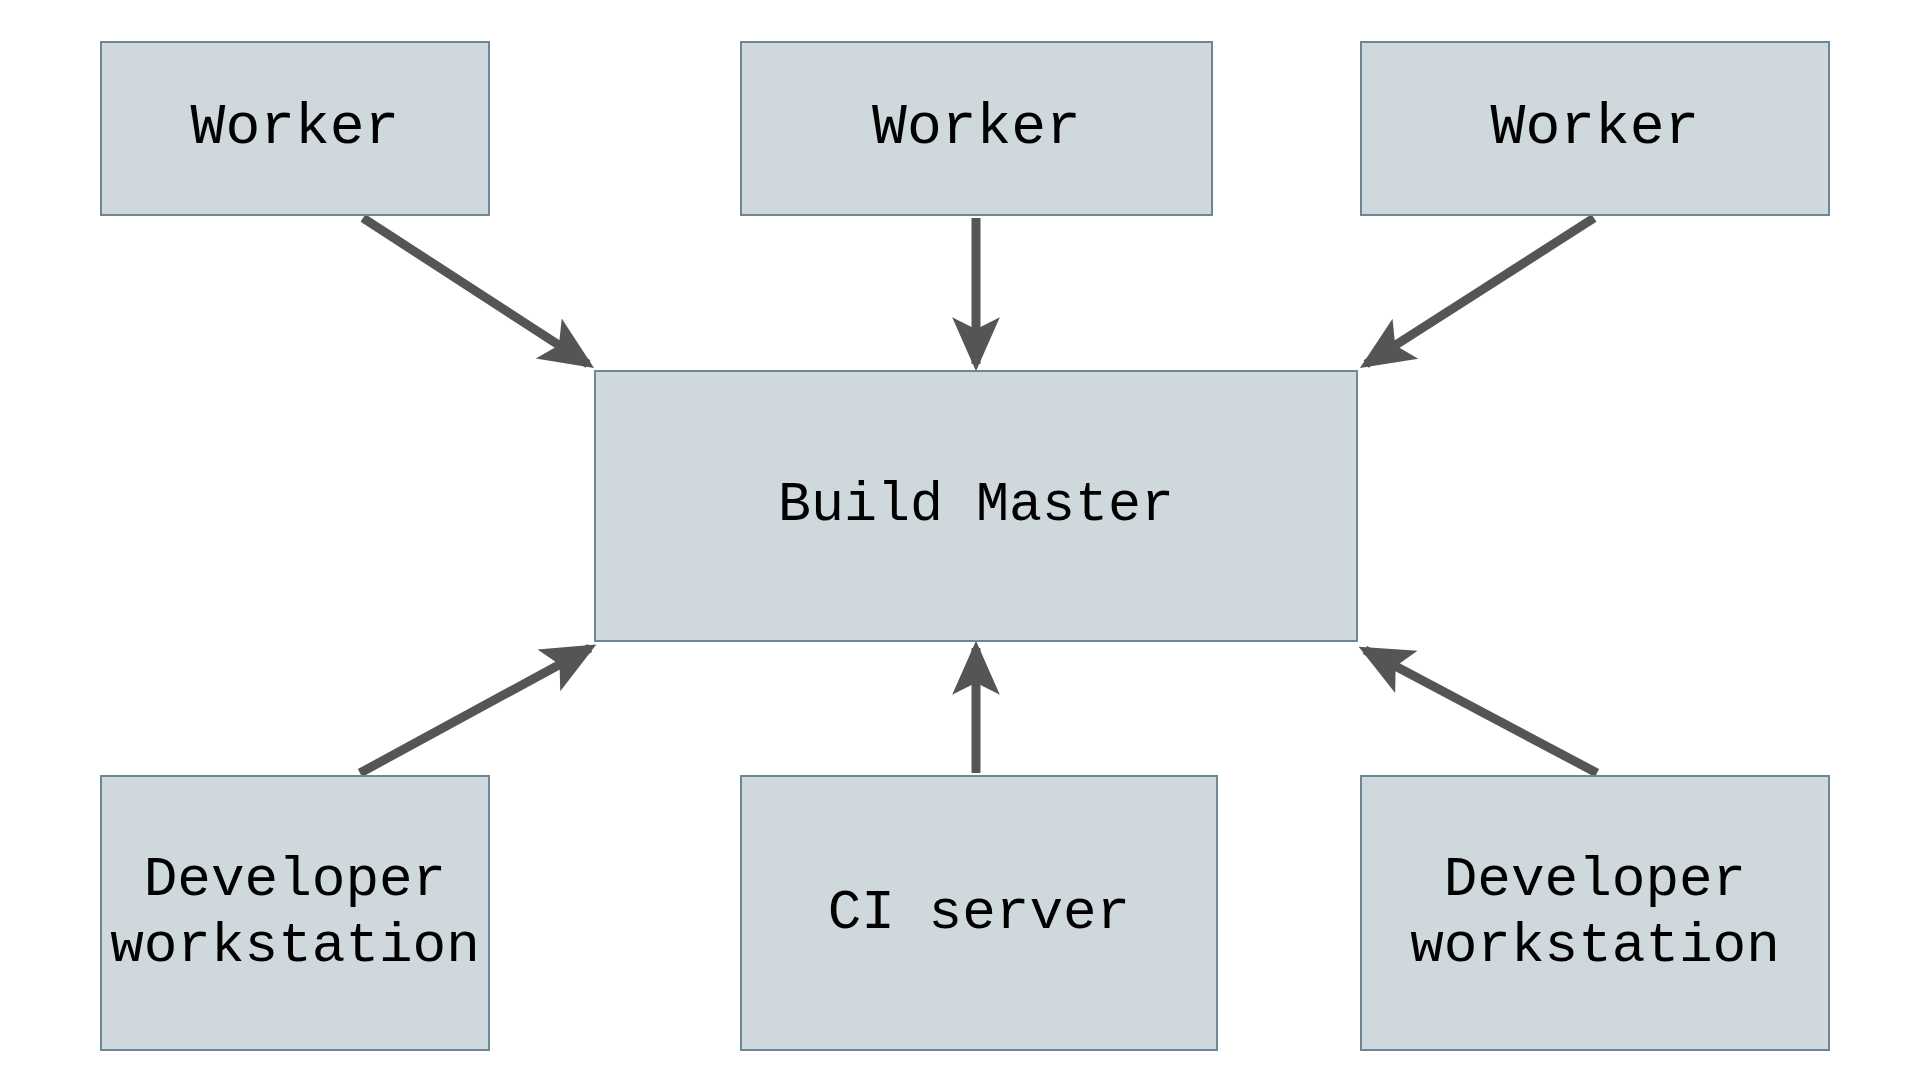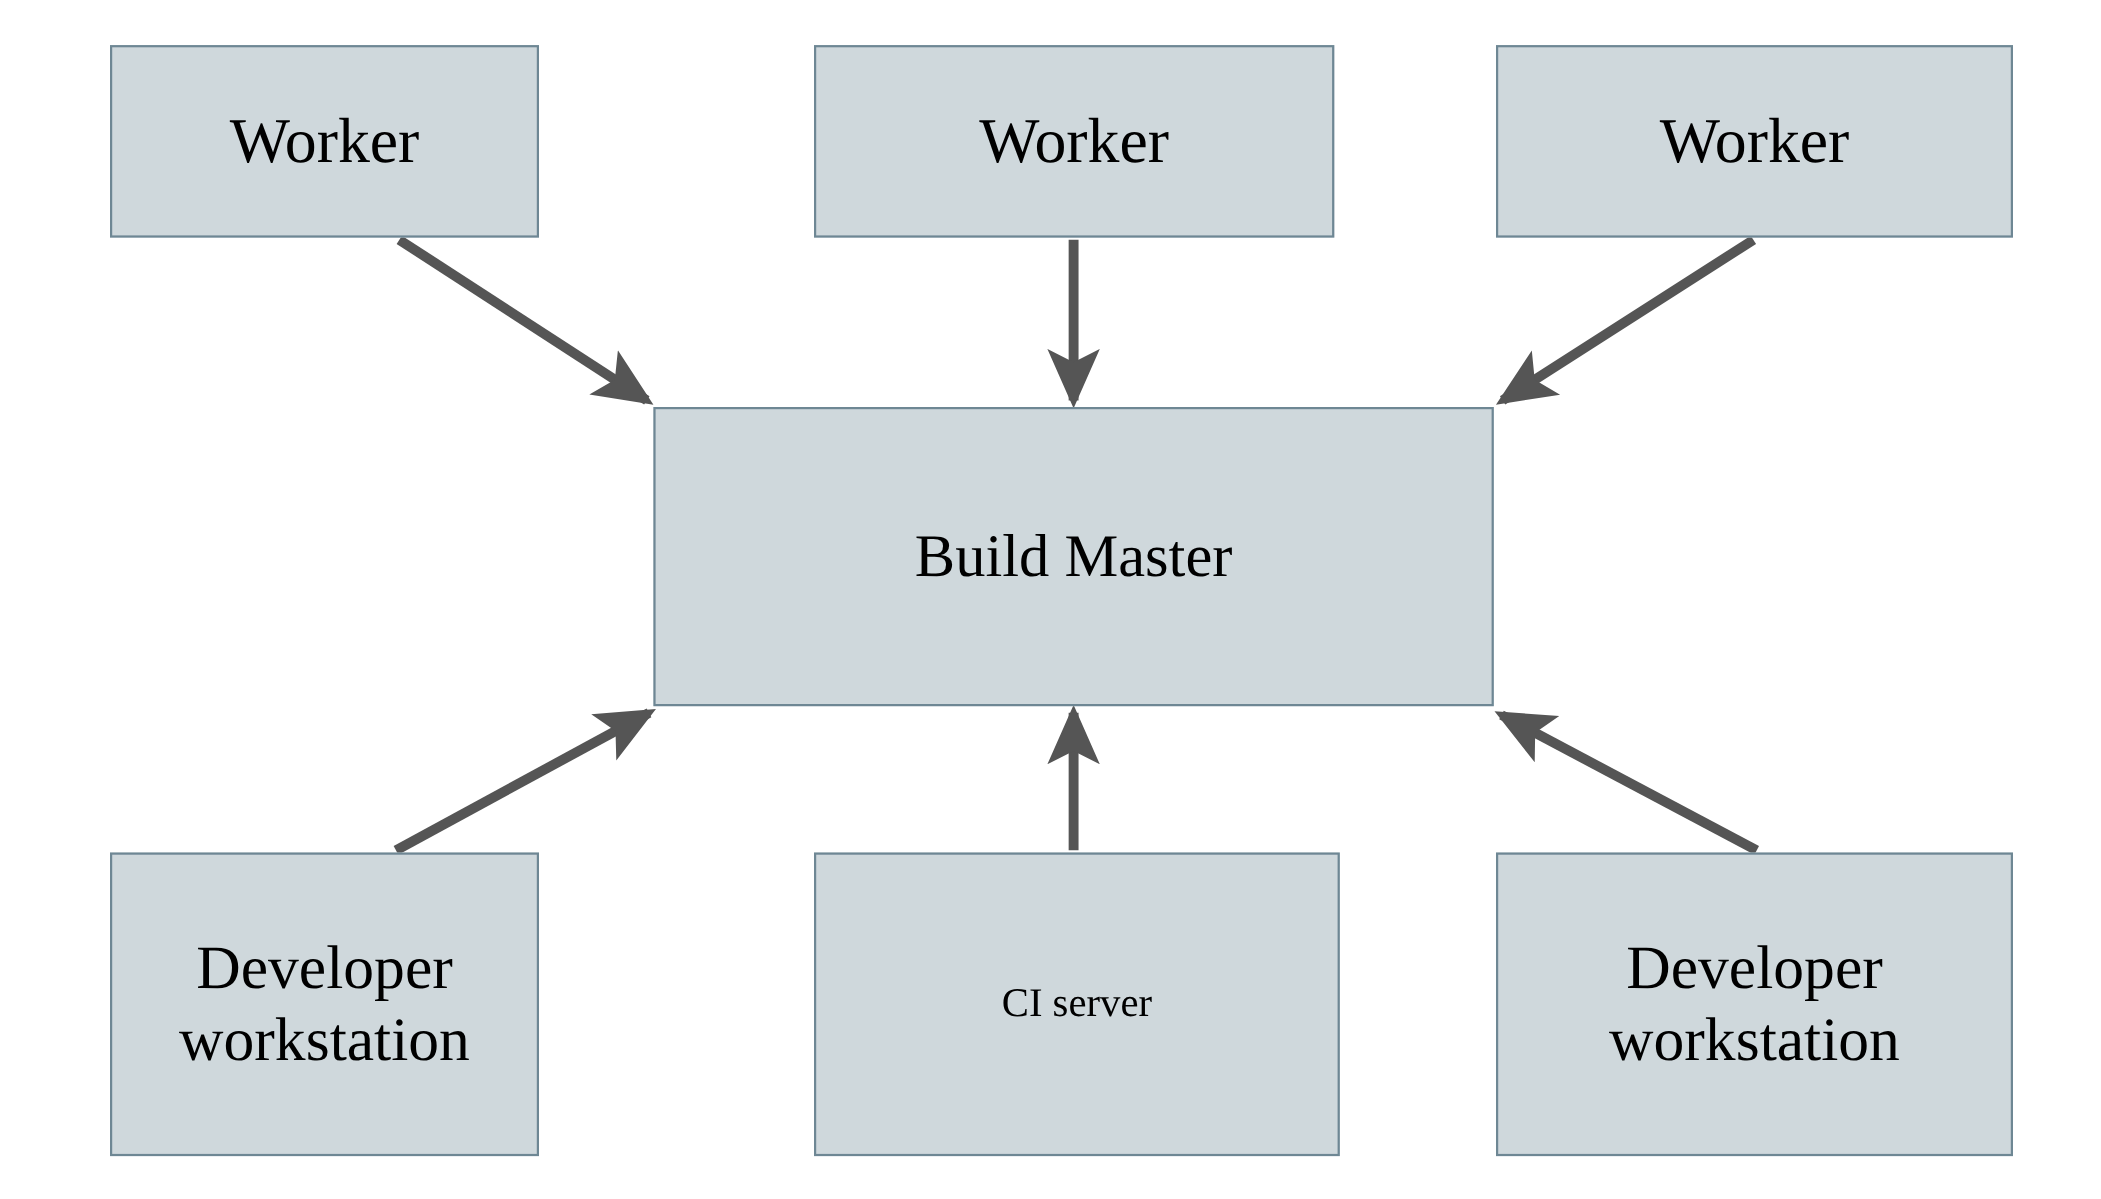--- a/index.html
+++ b/index.html
@@ -6,21 +6,21 @@
     margin: 0;
     padding: 0;
     background: #ffffff;
   }
   #canvas {
     position: relative;
     width: 1910px;
     height: 1090px;
     background: #ffffff;
     overflow: hidden;
-    font-family: Liberation Serif, serif;
+    font-family: Liberation Mono, monospace;
   }
   #edges {
     position: absolute;
     left: 0;
     top: 0;
     width: 1910px;
     height: 1090px;
     pointer-events: none;
   }
   .node {
@@ -39,21 +39,21 @@
   }
   .node-label {
     display: block;
     padding: 0 6px;
   }
   #n-worker-left   { left: 100px; top: 41px;  width: 390px; height: 175px; font-size: 58px; }
   #n-worker-center { left: 740px; top: 41px;  width: 473px; height: 175px; font-size: 58px; }
   #n-worker-right  { left: 1360px; top: 41px; width: 470px; height: 175px; font-size: 58px; }
   #n-build-master  { left: 594px; top: 370px; width: 764px; height: 272px; font-size: 55px; text-align: center; }
   #n-dev-left      { left: 100px; top: 775px; width: 390px; height: 276px; font-size: 56px; }
-  #n-ci-server     { left: 740px; top: 775px; width: 478px; height: 276px; font-size: 37px; }
+  #n-ci-server     { left: 740px; top: 775px; width: 478px; height: 276px; font-size: 56px; }
   #n-dev-right     { left: 1360px; top: 775px; width: 470px; height: 276px; font-size: 56px; }
 </style>
 </head>
 <body>
 
 <div id="canvas">
 
   <svg id="edges" viewBox="0 0 1910 1090" width="1910" height="1090" xmlns="http://www.w3.org/2000/svg">
     <defs>
       <marker id="arrowhead" markerWidth="6" markerHeight="6" refX="5.2" refY="3" orient="auto" markerUnits="strokeWidth">

